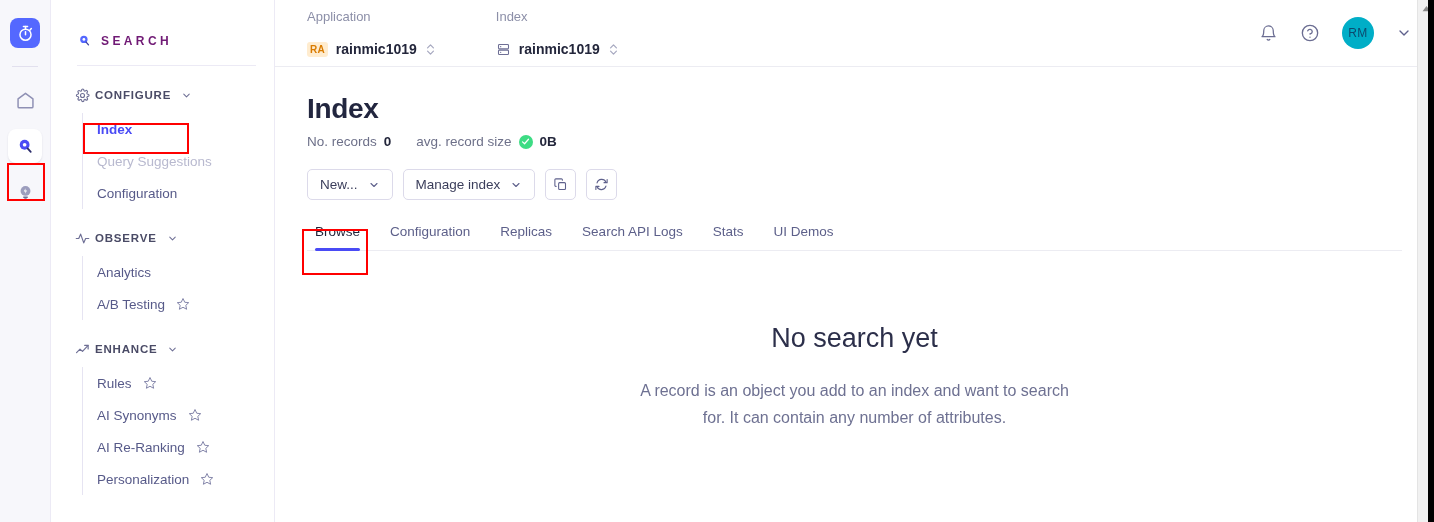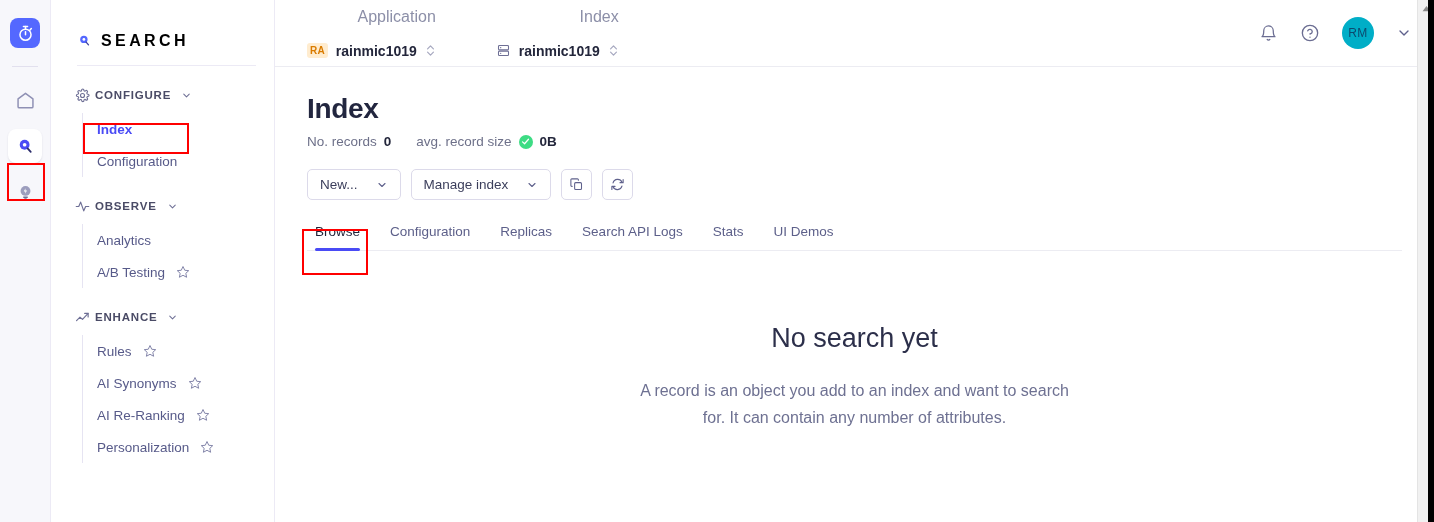--- a/index.html
+++ b/index.html
@@ -59,22 +59,22 @@
     border-right: 1px solid #eceaf5;
     padding: 0 0 0 0;
     position: relative;
   }
   .side-brand {
     display: flex; align-items: center; gap: 9px;
     padding: 24px 0 0 26px;
     height: 58px;
   }
   .side-brand-text {
-    color: #000000;
-    font-size: 16px;
+    color: #701a75;
+    font-size: 12px;
     font-weight: 700;
     letter-spacing: 3.4px;
   }
   .side-rule {
     height: 1px; background: #eceaf5;
     margin: 7px 18px 0 26px;
   }
   .nav-group { margin-top: 17px; }
   .nav-head {
     display: flex; align-items: center; gap: 5px;
@@ -124,24 +124,23 @@
   .topbar {
     height: 67px;
     flex: 0 0 67px;
     border-bottom: 1px solid #ececf2;
     display: flex;
     align-items: center;
     padding: 0 22px 0 32px;
   }
   .selector { margin-right: 60px; }
   .sel-label {
-    font-size: 16px;
+    font-size: 13px;
     color: #8c8fa8;
     margin-bottom: 17px;
-    text-align: right;
   }
   .sel-row { display: flex; align-items: center; gap: 8px; justify-content: flex-end; }
   .sel-value {
     font-size: 14px;
     font-weight: 700;
     color: #23263b;
   }
   .app-badge {
     background: #ffeccf;
     color: #d97b00;
@@ -186,21 +185,21 @@
     background: #3ddc84;
     display: inline-flex; align-items: center; justify-content: center;
   }
 
   .btn-row { margin-top: 20px; display: flex; align-items: center; gap: 10px; }
   .btn {
     height: 31px;
     border: 1px solid #dcdaea;
     border-radius: 5px;
     background: #fff;
-    display: inline-flex; align-items: center; gap: 18px;
+    display: inline-flex; align-items: center; gap: 10px;
     padding: 0 12px;
     font-size: 13.5px;
     color: #3b3e5b;
   }
   .btn.icon-only { padding: 0; width: 31px; justify-content: center; }
 
   .tabs {
     margin-top: 24px;
     display: flex; align-items: flex-end;
     gap: 30px;
@@ -337,20 +336,23 @@
         <span class="chev">
           <svg width="11" height="11" viewBox="0 0 24 24" fill="none" stroke="#6e6f95" stroke-width="2.2" stroke-linecap="round" stroke-linejoin="round">
               <polyline points="6 9 12 15 18 9"></polyline>
             </svg>
         </span>
       </div>
       <div class="nav-children">
         <div class="nav-item active">
           <span class="nav-label">Index</span>
         </div>
+        <div class="nav-item muted">
+          <span class="nav-label">Query Suggestions</span>
+        </div>
         <div class="nav-item">
           <span class="nav-label">Configuration</span>
         </div>
       </div>
     </div>
 
     <div class="nav-group">
       <div class="nav-head">
         <span>
           <svg width="15" height="15" viewBox="0 0 24 24" fill="none" stroke="#6e6f95" stroke-width="1.9" stroke-linecap="round" stroke-linejoin="round">

